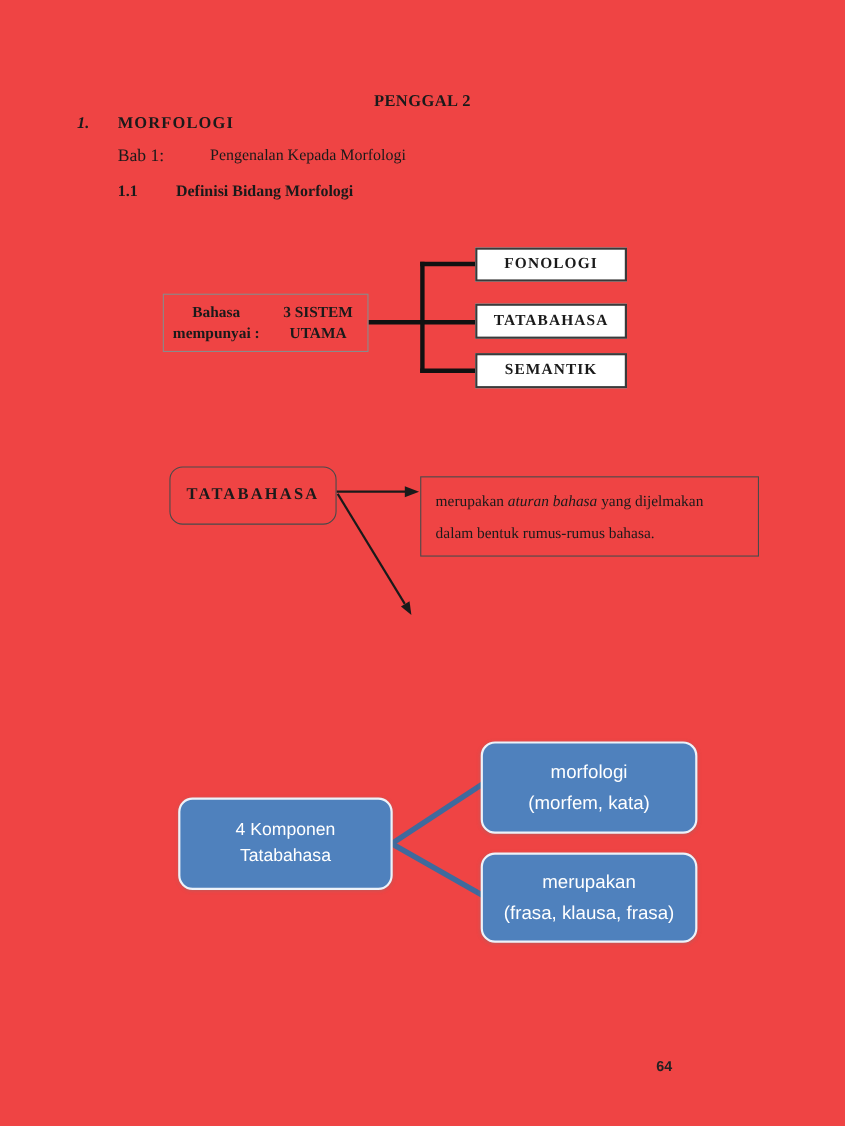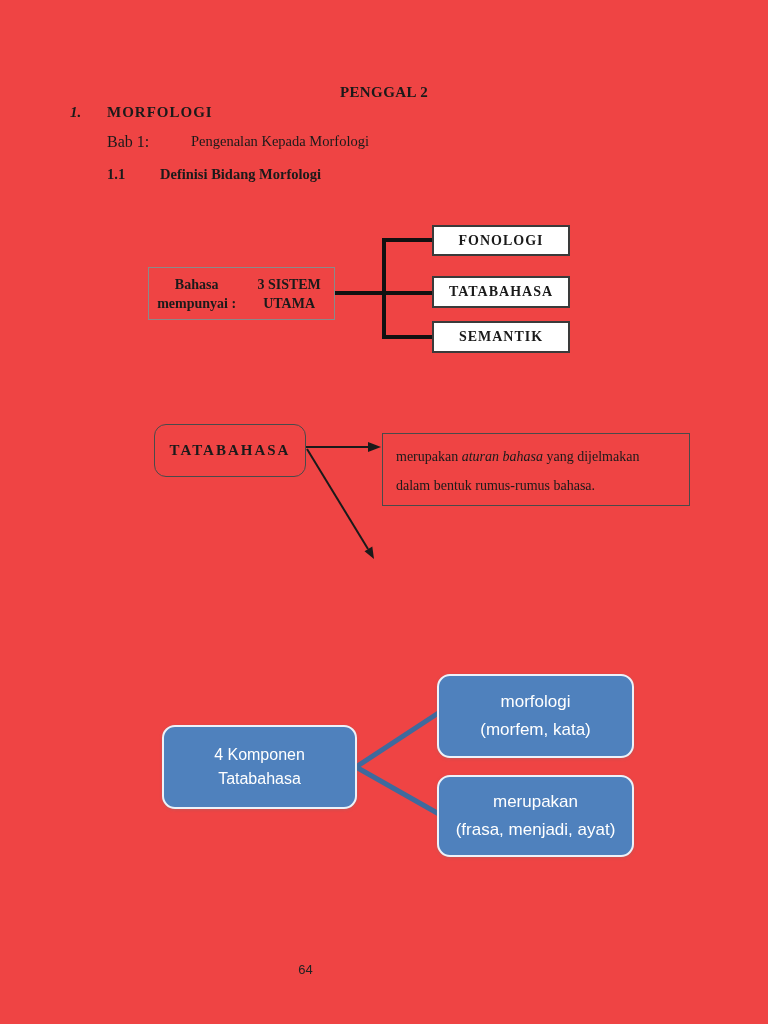--- a/index.html
+++ b/index.html
@@ -109,24 +109,25 @@
     left: 437px; top: 674px; width: 197px; height: 84px;
     font-size: 17px; line-height: 28px;
   }
   .sintaksis {
     left: 437px; top: 775px; width: 197px; height: 82px;
     font-size: 17px; line-height: 28px;
   }
 
   .page-num {
     top: 962px; left: 0; width: 611px;
-    text-align: center;
+    text-align: right;
     font-family: "Liberation Sans", sans-serif;
     font-size: 13px;
     color: #222;
+    font-weight: bold;
   }
 </style>
 </head>
 <body>
 
 <div class="page">
 
   <svg class="overlay" width="768" height="1024" viewBox="0 0 768 1024" xmlns="http://www.w3.org/2000/svg">
 
     <g stroke="#111111" stroke-width="4" fill="none">
@@ -176,18 +177,18 @@
   <div class="abs blue-box komponen">
     <div>4 Komponen</div>
     <div>Tatabahasa</div>
   </div>
   <div class="abs blue-box morfologi">
     <div>morfologi</div>
     <div>(morfem, kata)</div>
   </div>
   <div class="abs blue-box sintaksis">
     <div>merupakan</div>
-    <div>(frasa, menjadi, ayat)</div>
+    <div>(frasa, klausa, frasa)</div>
   </div>
 
   <div class="abs page-num">64</div>
 
 </div>
 
 </body></html>

